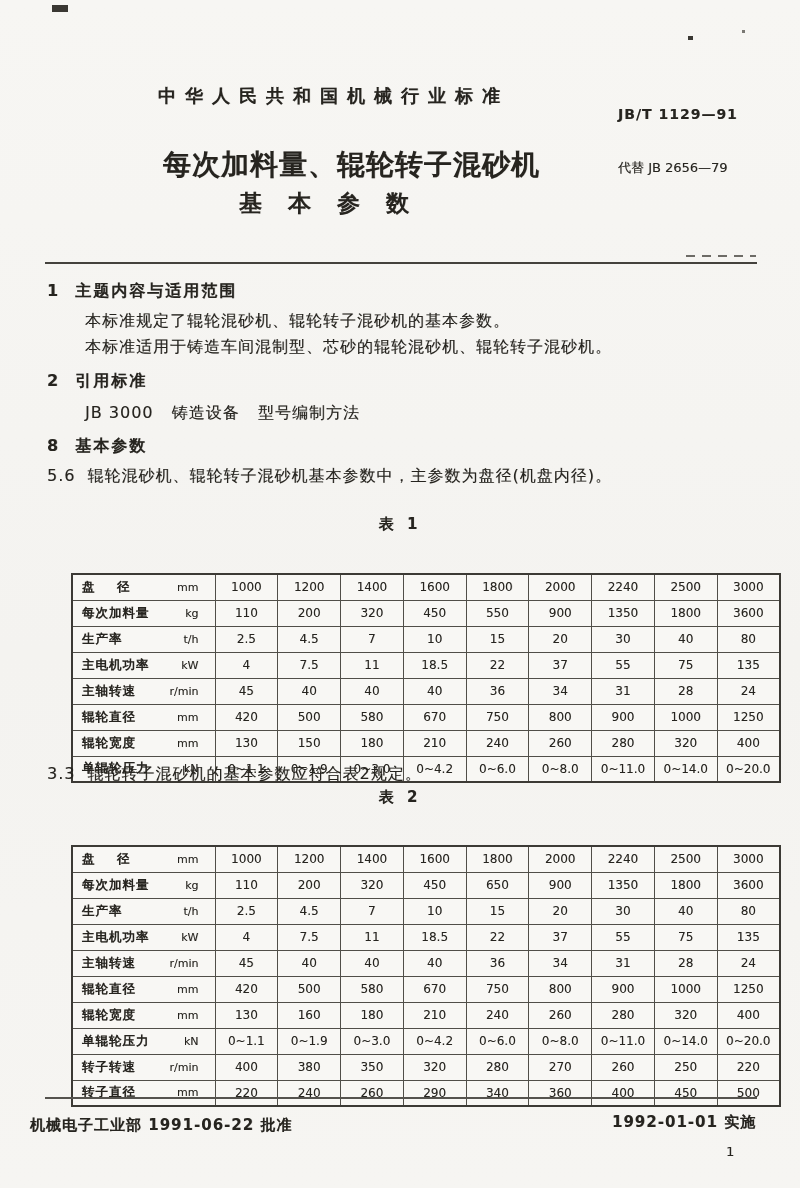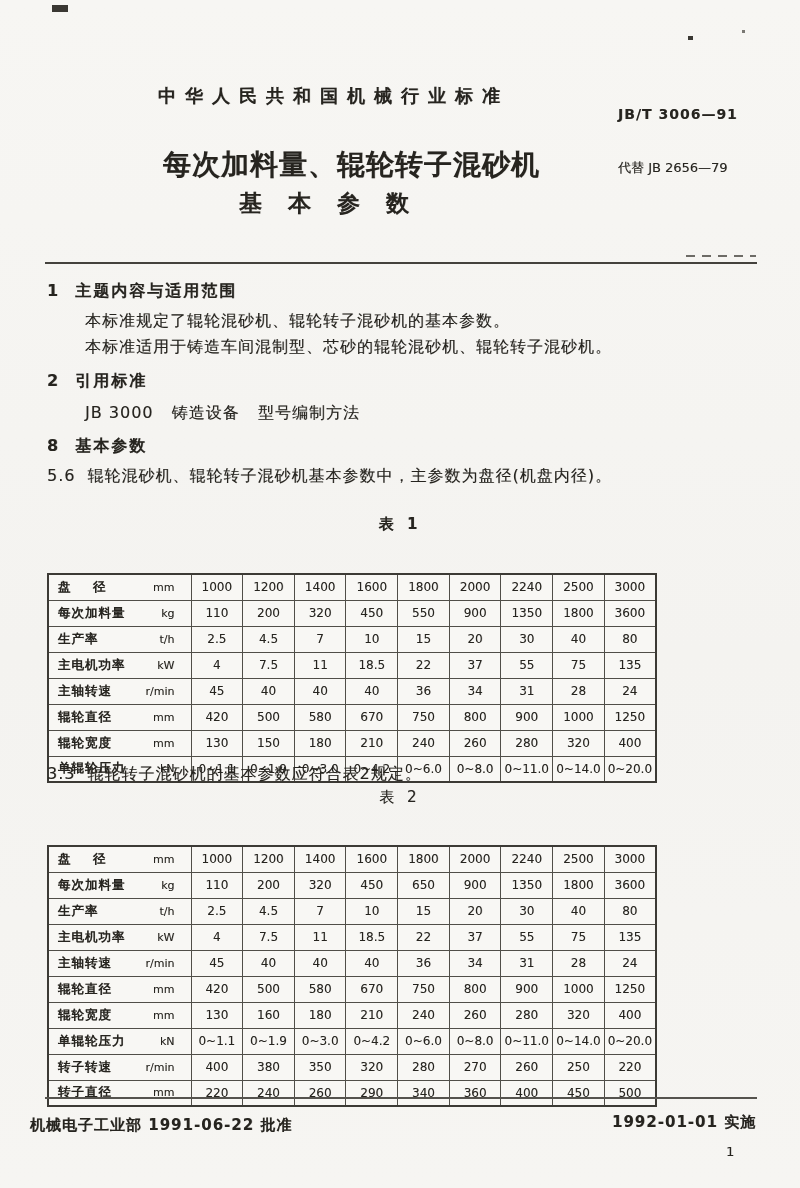--- a/index.html
+++ b/index.html
@@ -49,31 +49,32 @@
   .s1h  { left: 47px; top: 281px; }
   .s1p1 { left: 85px; top: 311px; }
   .s1p2 { left: 85px; top: 337px; }
   .s2h  { left: 47px; top: 371px; }
   .s2p1 { left: 85px; top: 403px; }
   .s3h  { left: 47px; top: 436px; }
   .s31  { left: 47px; top: 466px; }
   .s32  { left: 47px; top: 494px; }
   .s33  { left: 47px; top: 764px; }
   .cap1 { left: 0; top: 515px; width: 800px; text-align: center; font-size: 15px; font-weight: bold; letter-spacing: 4px; }
-  .cap2 { left: 0; top: 788px; width: 800px; text-align: center; font-size: 15px; font-weight: normal; letter-spacing: 4px; }
+  .cap2 { left: 0; top: 788px; width: 800px; text-align: center; font-size: 15px; font-weight: bold; letter-spacing: 4px; }
 
   
   .tbl-wrap1 { left: 47px; top: 535px; }
   .tbl-wrap2 { left: 47px; top: 807px; }
   table {
     border-collapse: collapse;
     table-layout: fixed;
-    width: 610px;
+    width: 710px;
     border: 2px solid #3c3a35;
     background: #f8f7f4;
+    margin-left: 24px;
   }
   td {
     border: 1px solid #504e48;
     height: 26px;
     text-align: center;
     font-size: 12px;
     color: #26241f;
     text-shadow: 0.3px 0.3px 0 rgba(40,38,34,0.3);
     overflow: hidden;
   }
@@ -95,21 +96,21 @@
 </head>
 <body>
 
 <div class="page">
 
   <div class="abs artifact a1"></div>
   <div class="abs artifact a2"></div>
   <div class="abs artifact a3"></div>
 
   <div class="abs ink hdr-text org-line">中华人民共和国机械行业标准</div>
-  <div class="abs ink hdr-text std-no">JB/T 3006—91</div>
+  <div class="abs ink hdr-text std-no">JB/T 1129—91</div>
   <div class="abs ink hdr-text title1">每次加料量、辊轮转子混砂机</div>
   <div class="abs ink hdr-text replaces">代替 JB 2656—79</div>
   <div class="abs ink hdr-text title2">基本参数</div>
 
   <div class="abs rule-top"></div>
   <div class="abs rule-top-dash"></div>
 
   <div class="abs ink h-sec s1h">1  主题内容与适用范围</div>
   <div class="abs ink p-body s1p1">本标准规定了辊轮混砂机、辊轮转子混砂机的基本参数。</div>
   <div class="abs ink p-body s1p2">本标准适用于铸造车间混制型、芯砂的辊轮混砂机、辊轮转子混砂机。</div>

